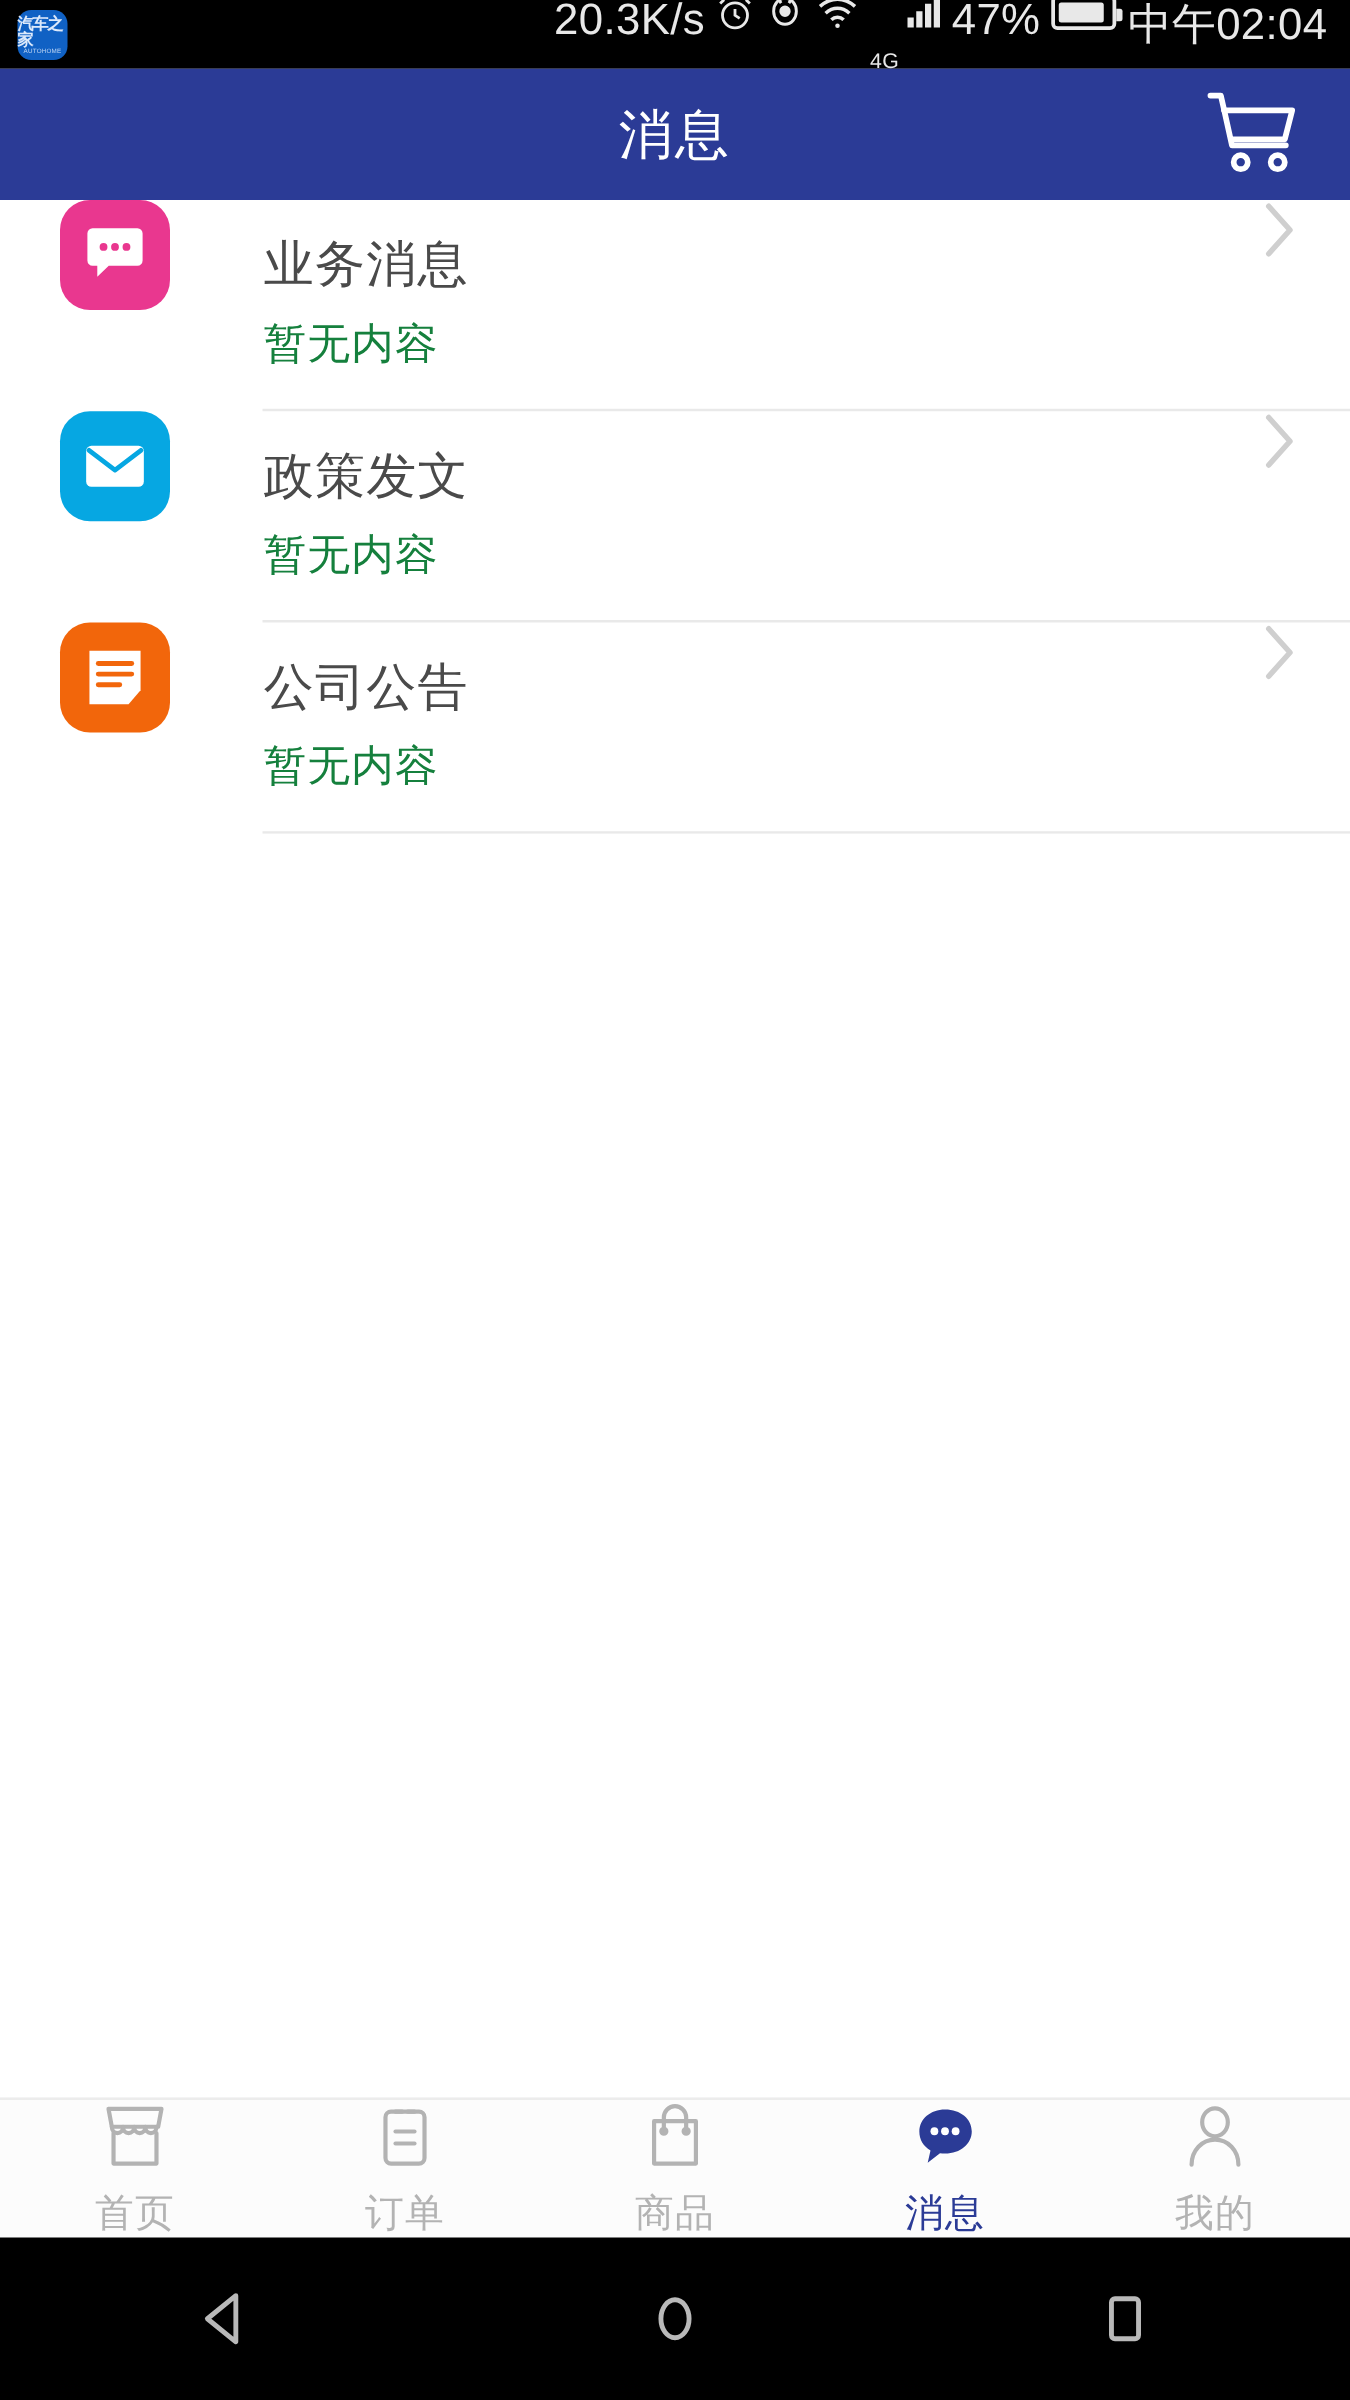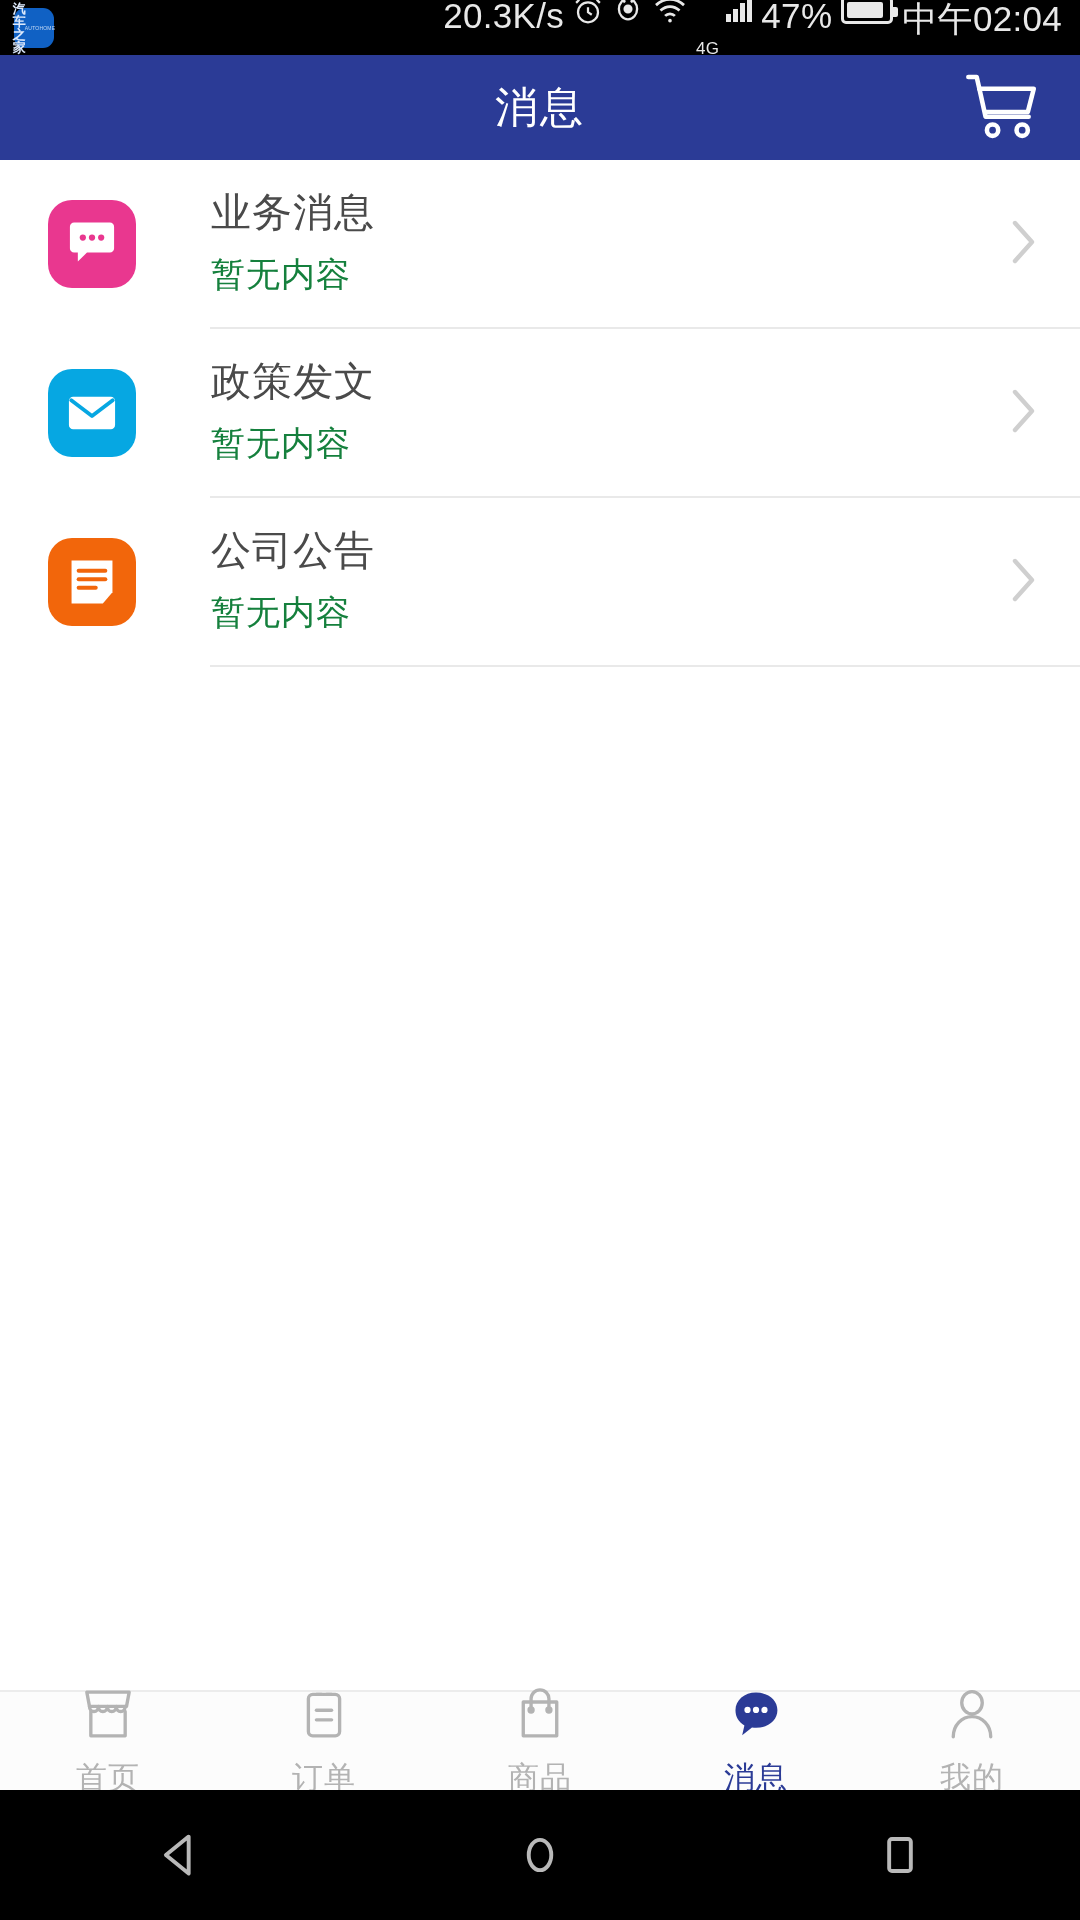--- a/index.html
+++ b/index.html
@@ -13,21 +13,21 @@
 
   
   .statusbar {
     height:55px; background:#000; color:#e8e8e8;
     display:flex; align-items:center; padding:0 18px 0 14px;
     font-size:34px; letter-spacing:.3px;
   }
   .sb-left { display:flex; align-items:center; gap:8px; }
   .app-badge {
     width:40px; height:40px; border-radius:11px; background:#1061c4;
-    display:flex; flex-direction:row; align-items:center; justify-content:center;
+    display:flex; flex-direction:column; align-items:center; justify-content:center;
     color:#dce9fb; line-height:1;
   }
   .app-badge .b1 { font-size:13px; font-weight:bold; letter-spacing:-1px; }
   .app-badge .b2 { font-size:5px; letter-spacing:.2px; opacity:.85; margin-top:1px; }
   .sb-right { margin-left:auto; display:flex; align-items:flex-start; gap:9px; }
   .sb-speed { font-size:35px; }
   .sb-ico { display:inline-flex; align-items:center; }
   .sb-batt {
     width:52px; height:28px; border:3px solid #e8e8e8; border-radius:5px;
     position:relative; display:inline-flex; align-items:center; padding:3px;
@@ -48,38 +48,38 @@
   
   .header {
     height:105px; background:#2b3b96; position:relative;
     display:flex; align-items:center; justify-content:center;
   }
   .header-title { color:#fff; font-size:43px; letter-spacing:2px; }
   .cart-btn { position:absolute; right:40px; top:50%; transform:translateY(-50%); }
 
   
   .list { background:#fff; padding-left:0; }
-  .row { display:flex; align-items:center; height:167px; padding-left:48px; position:relative; }
+  .row { display:flex; height:167px; padding-left:48px; position:relative; }
   .row-icon { width:88px; height:88px; border-radius:24px; flex:0 0 88px;
               display:flex; align-items:center; justify-content:center; }
   .ic-pink { background:#e9378f; }
   .ic-blue { background:#06a7e2; }
   .ic-orange { background:#f2660b; }
   .row-body { margin-left:75px; flex:1; display:flex; flex-direction:column; justify-content:center; }
   .row-title { font-size:40px; color:#4a4a4a; line-height:1.15; letter-spacing:1px; }
   .row-sub { font-size:34px; color:#15803d; margin-top:17px; letter-spacing:1px; }
   .chev { margin-right:42px; color:#cfcfcf; }
   .divider { height:2px; background:#e9e9e9; margin-left:210px; margin-right:0; }
 
   .spacer { flex:1; background:#fff; }
 
   
   .tabbar {
-    height:100px; background:#fcfcfc; border-top:2px solid #ececec;
-    display:flex; align-items:center;margin-top:32px;
+    height:112px; background:#fcfcfc; border-top:2px solid #ececec;
+    display:flex; margin-top:32px;
   }
   .tab { flex:1; display:flex; flex-direction:column; align-items:center; gap:12px; }
   .tab-label { font-size:31px; color:#b3b3b3; letter-spacing:1px; }
   .tab.active .tab-label { color:#2b3b96; }
   .tab-ico { height:62px; display:flex; align-items:center; justify-content:center; }
 
   
   .navbar { height:130px; background:#000; display:flex; align-items:center; justify-content:space-around; }
   .nav-btn { width:120px; height:130px; display:flex; align-items:center; justify-content:center; }
 </style>

